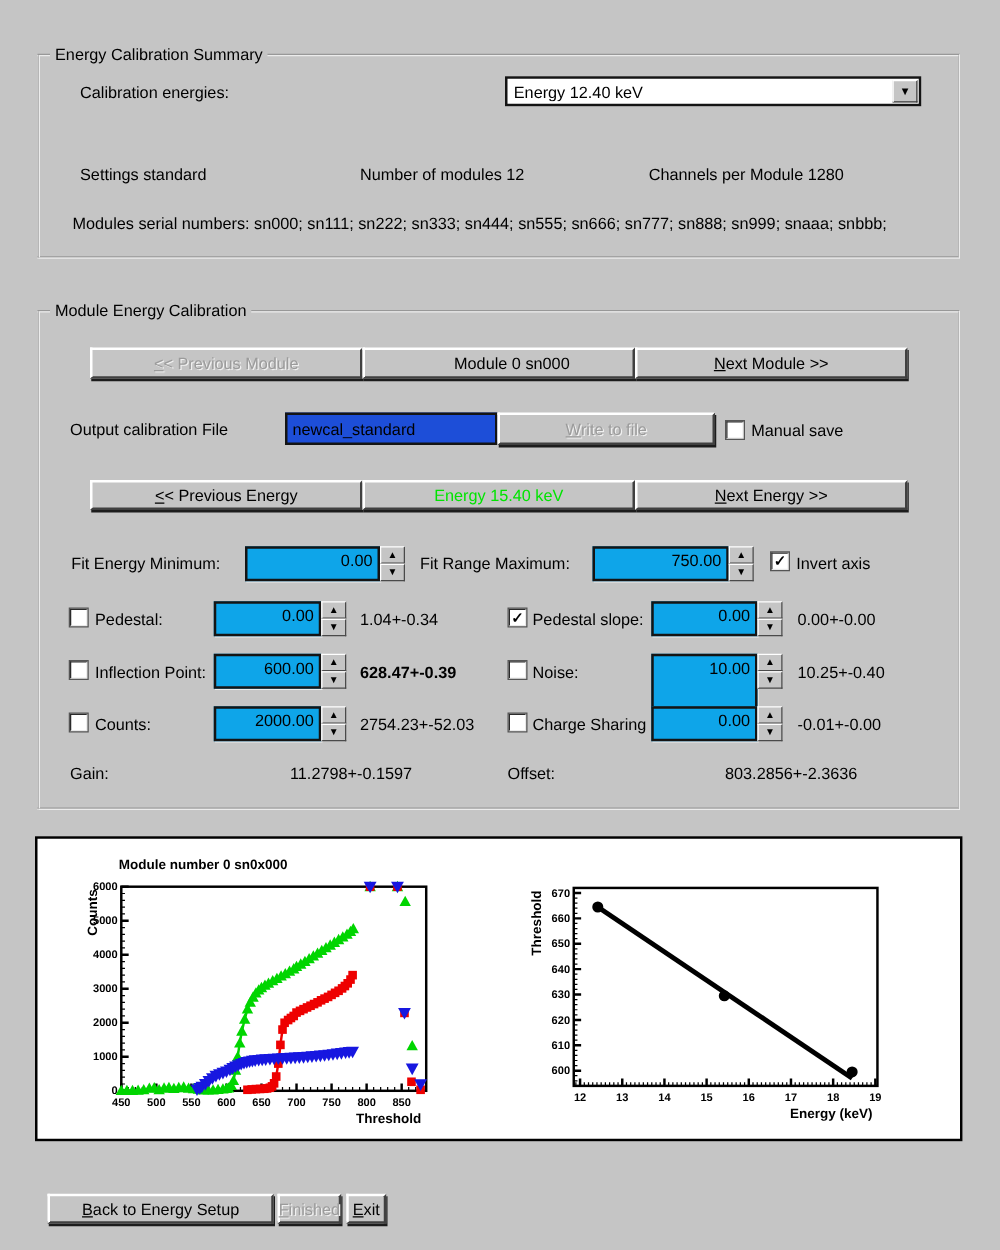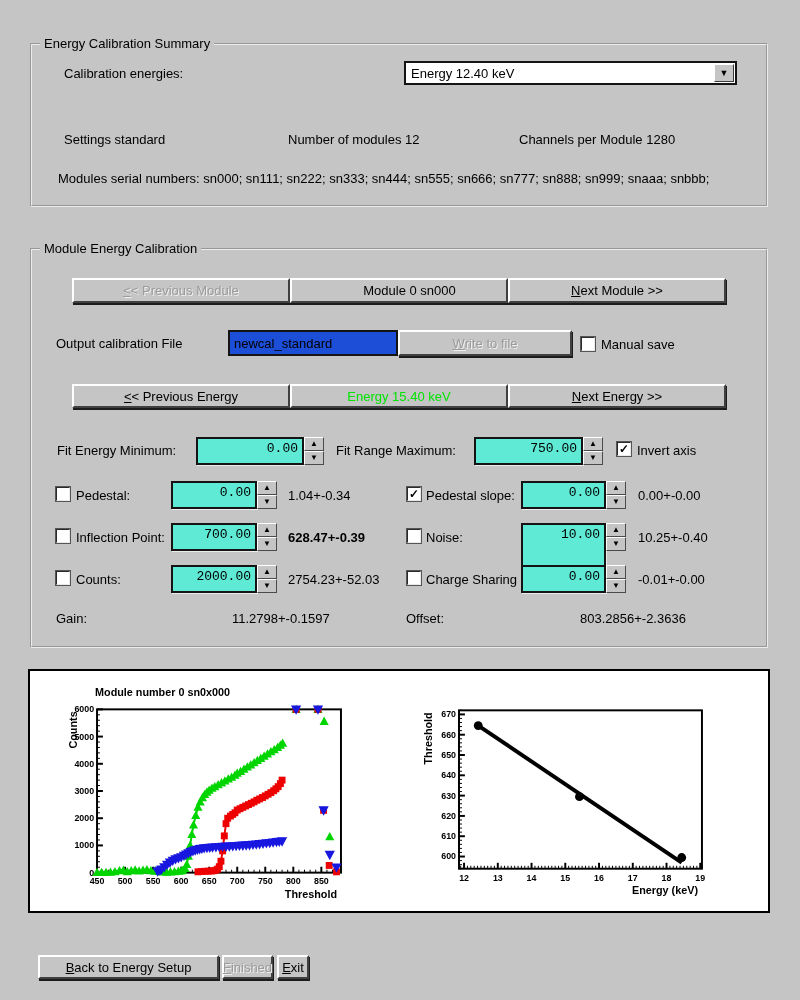--- a/index.html
+++ b/index.html
@@ -6,21 +6,21 @@
   body{background:#c5c5c5;font-family:"Liberation Sans",sans-serif;color:#000;}
   #app{position:relative;width:800px;height:1000px;background:#c5c5c5;overflow:hidden;}
   .lbl{position:absolute;font-size:13px;white-space:nowrap;}
   .groupbox{position:absolute;border:2px groove #ececec;}
   .grouptitle{position:absolute;top:-9px;left:8px;background:#c5c5c5;padding:0 4px;font-size:13px;white-space:nowrap;}
   .btn{position:absolute;display:flex;align-items:center;justify-content:center;
        font-size:13px;background:#c5c5c5;border:2px solid;border-color:#ffffff #404040 #404040 #ffffff;
        box-shadow:1px 2px 0 #1c1c1c;box-sizing:border-box;cursor:default;white-space:nowrap;}
   .btn.disabled{color:#9b9b9b;text-shadow:1px 1px 0 #f0f0f0;}
   .btn.green{color:#00e400;}
-  .sunken{position:absolute;background:#5eead4;border:2px solid #141414;box-sizing:border-box;box-shadow:1px 1px 0 #ededed;font-family:Liberation Mono, monospace;}
+  .sunken{position:absolute;background:#0ea5e9;border:2px solid #141414;box-sizing:border-box;box-shadow:1px 1px 0 #ededed;}
   .field{font-size:13px;padding:2px 4px 0 4px;overflow:hidden;white-space:nowrap;}
   .spinfield{text-align:right;}
   .txtinput{position:absolute;background:#1d4ed8;border:2px solid #141414;box-sizing:border-box;
             font-family:"Liberation Sans",sans-serif;font-size:13px;padding:0 4px;outline:none;}
   .spincol{position:absolute;display:flex;flex-direction:column;box-sizing:border-box;}
   .spinbtn{flex:1;display:flex;align-items:center;justify-content:center;background:#c5c5c5;
            border:1px solid;border-color:#ffffff #4a4a4a #4a4a4a #ffffff;font-size:8px;line-height:8px;box-sizing:border-box;}
   .checkbox{position:absolute;width:14px;height:14px;background:#fff;border:1px solid;
             border-color:#2a2a2a #e9e9e9 #e9e9e9 #2a2a2a;outline:1px solid #555;box-sizing:border-box;
             display:flex;align-items:center;justify-content:center;}
@@ -97,21 +97,21 @@
   <div class="spincol" style="left:257px;top:481px;width:20px;height:28px;">
     <span class="spinbtn">▲</span>
     <span class="spinbtn">▼</span>
   </div>
   <span class="lbl" style="left:288px;top:488px;">1.04+-0.34</span>
 
   <span class="checkbox" style="left:56px;top:529px;">
       <span class="checkmark"></span>
     </span>
   <span class="lbl" style="left:76px;top:530px;">Inflection Point:</span>
-  <div class="sunken field spinfield" style="left:171px;top:523px;width:86px;height:28px;">700.00</div>
+  <div class="sunken field spinfield" style="left:171px;top:523px;width:86px;height:28px;">600.00</div>
   <div class="spincol" style="left:257px;top:523px;width:20px;height:28px;">
     <span class="spinbtn">▲</span>
     <span class="spinbtn">▼</span>
   </div>
   <span class="lbl" style="left:288px;top:530px;font-weight:bold;">628.47+-0.39</span>
 
   <span class="checkbox" style="left:56px;top:571px;">
       <span class="checkmark"></span>
     </span>
   <span class="lbl" style="left:76px;top:572px;">Counts:</span>

